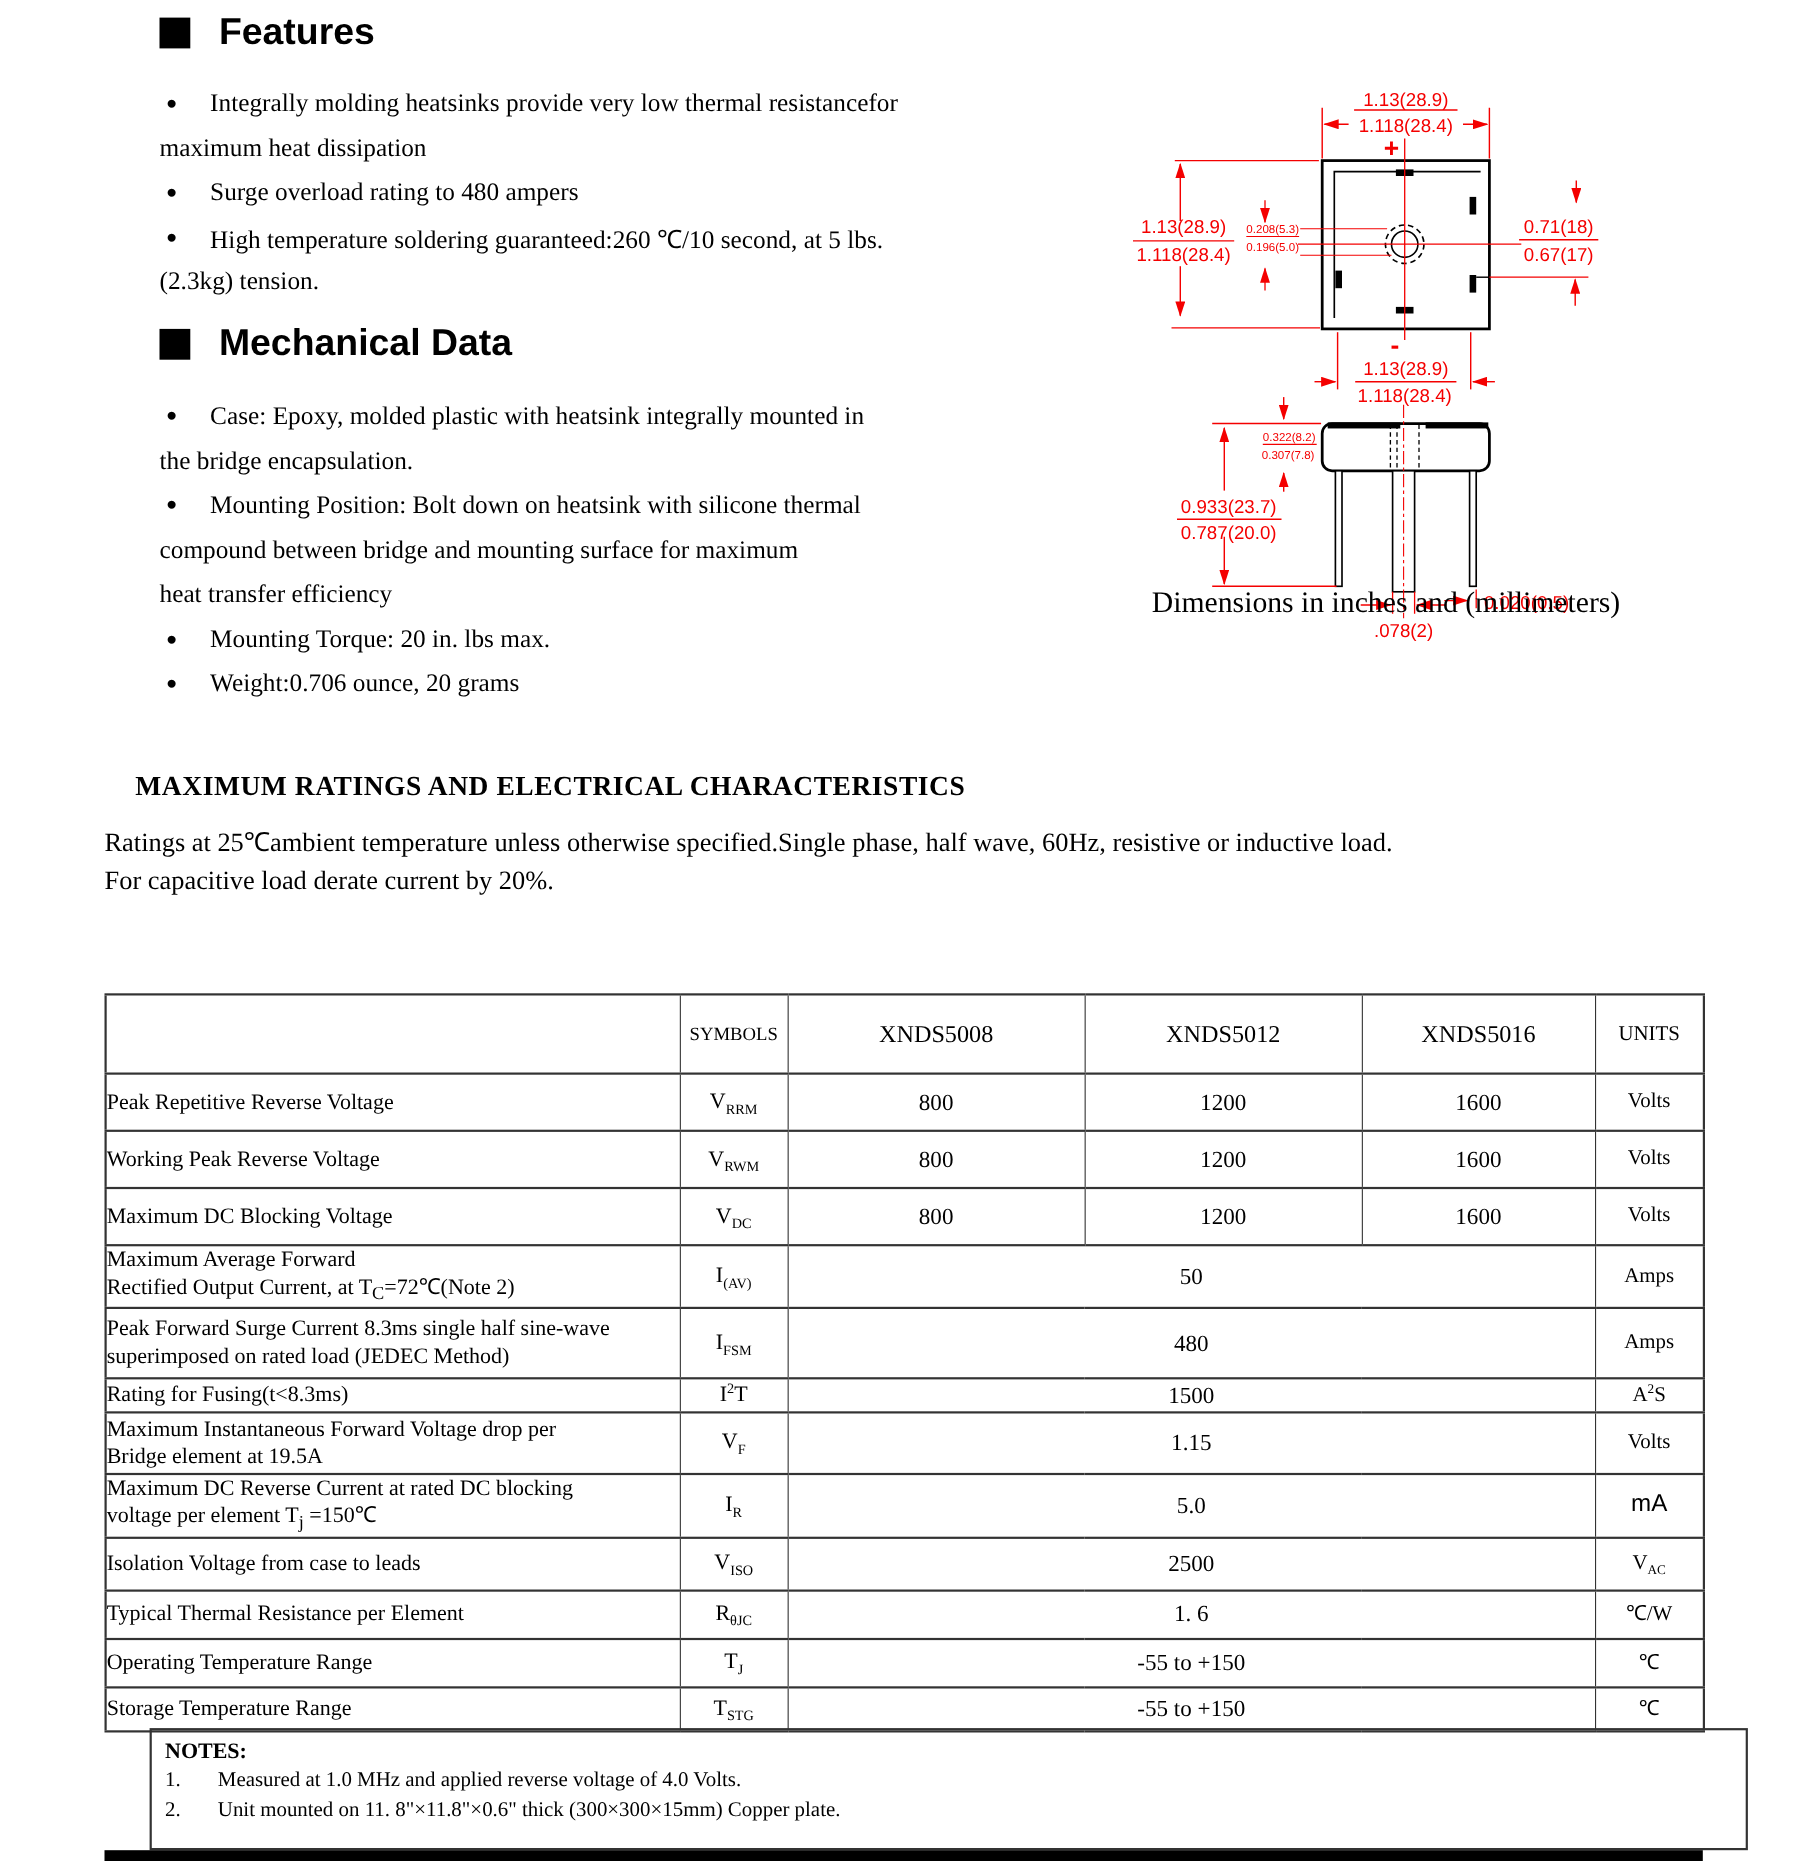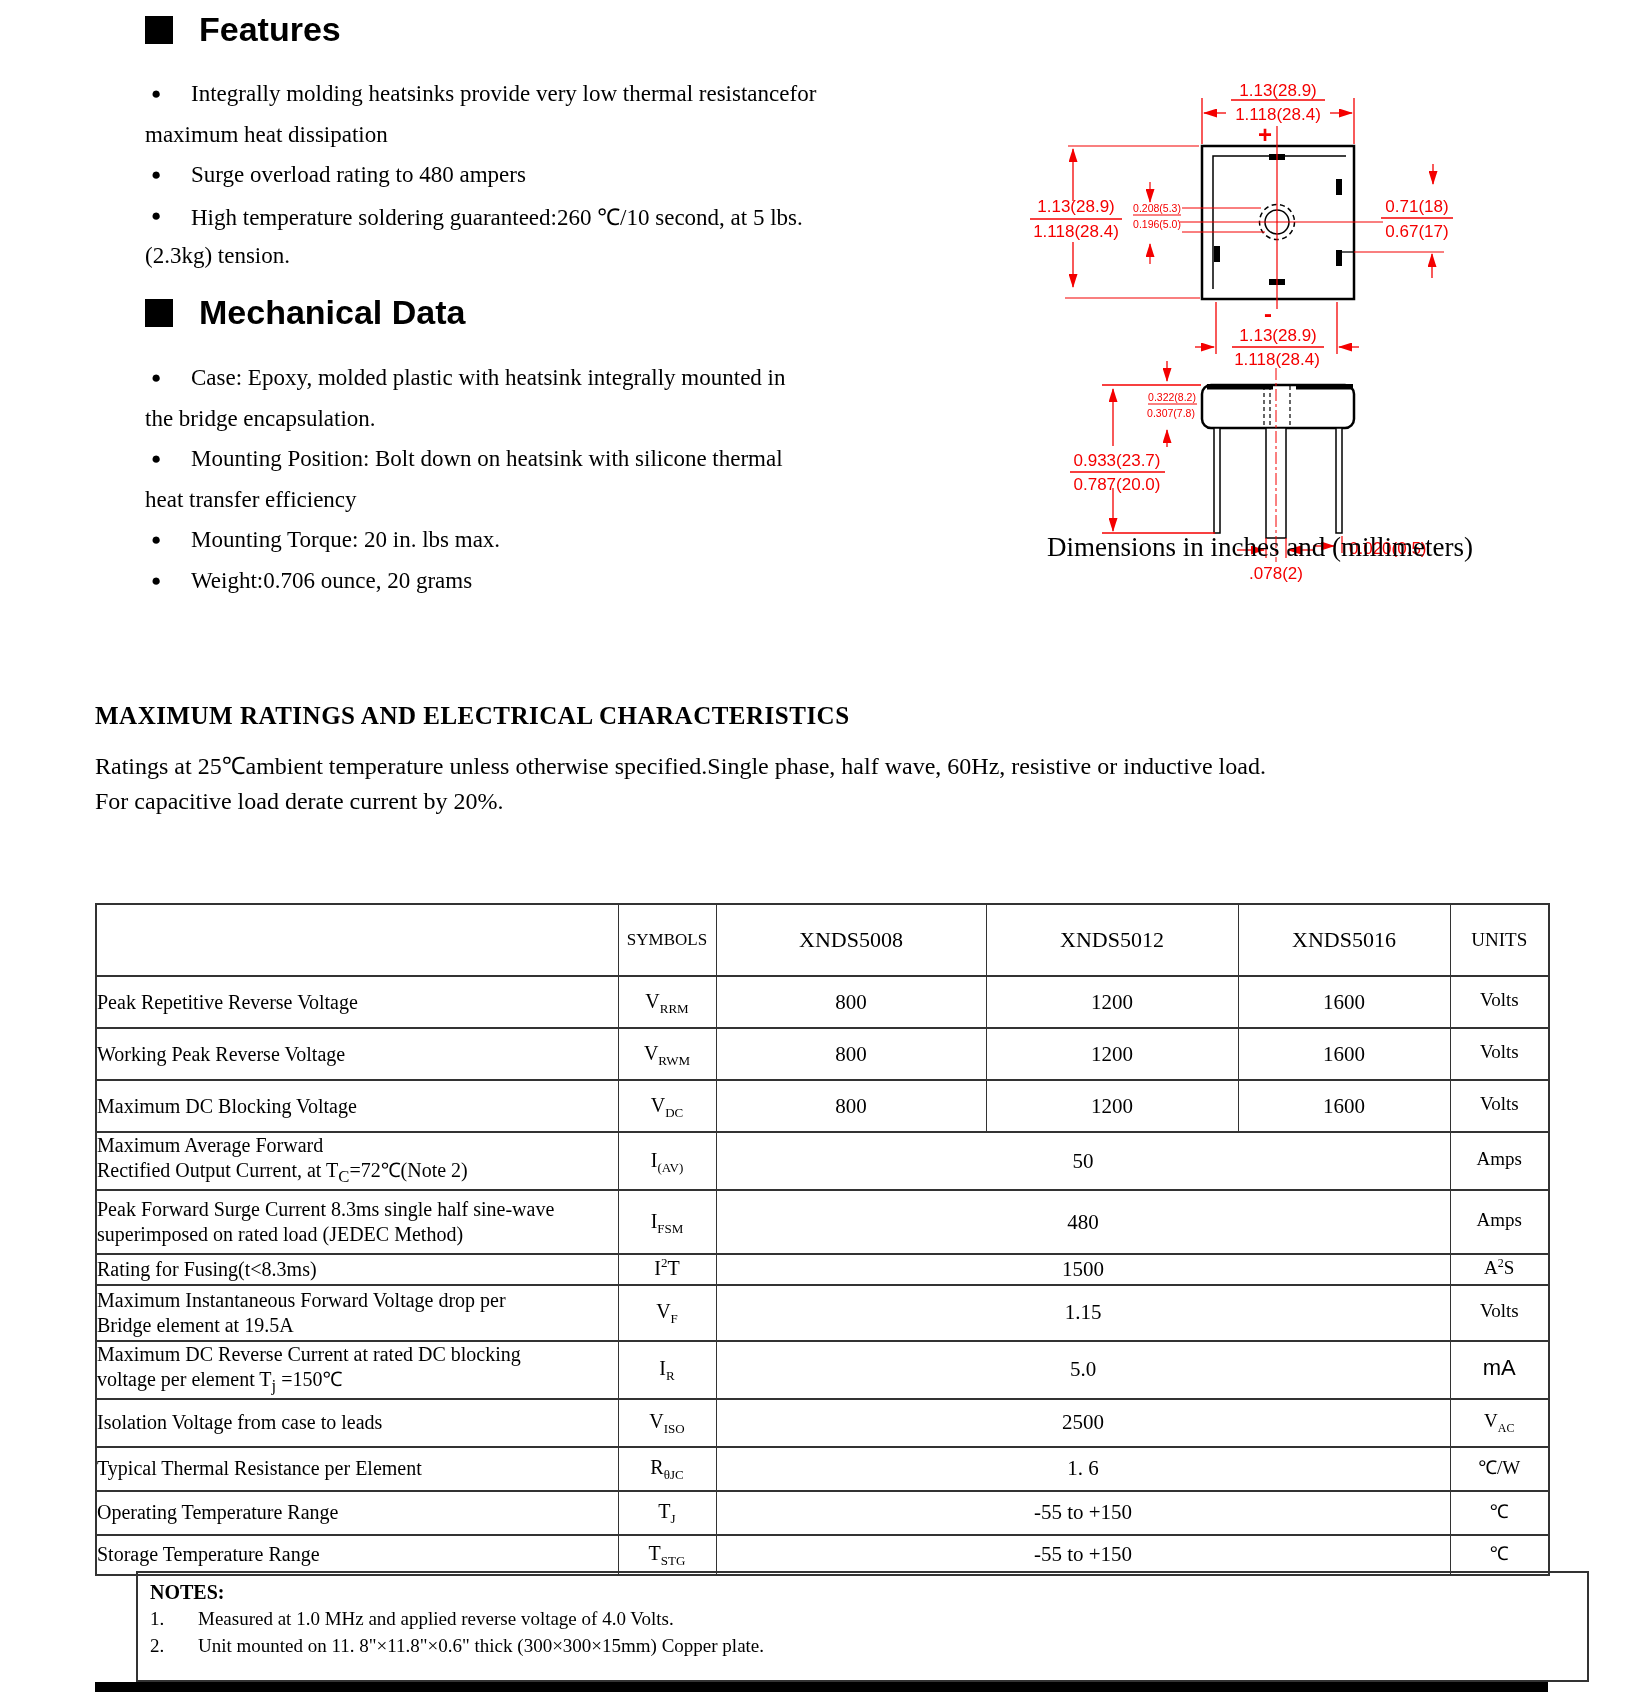--- a/index.html
+++ b/index.html
@@ -8,21 +8,21 @@
   .abs{position:absolute;}
   
   .sec-head{display:flex;align-items:center;gap:26px;font-family:"Liberation Sans",sans-serif;
             font-weight:bold;font-size:34px;}
   .sq{width:28px;height:28px;background:#000;}
   
   .blines{width:790px;font-size:23px;}
   .line{height:40.5px;display:flex;align-items:center;}
   .dot{width:40px;font-size:17px;padding-left:6px;}
   
-  .rat-head{font-size:25px;font-weight:bold;letter-spacing:0.5px;}
+  .rat-head{font-size:25px;font-weight:bold;letter-spacing:0.5px;margin-left:28px;}
   .rat-line{font-size:24px;}
   
   table.spec{border-collapse:collapse;table-layout:fixed;width:1453px;border:2px solid #333;}
   table.spec td,table.spec th{border-left:1px solid #333;border-right:1px solid #333;
        border-top:2px solid #333;border-bottom:2px solid #333;
        font-weight:normal;padding:0;vertical-align:middle;overflow:hidden;}
   .c-param{text-align:left;font-size:20px;padding-left:14px;margin-top:32px;}
   .c-param .p1,.c-param .p2{line-height:25px;}
   .p-tight{padding-left:6px;}
   .c-sym{text-align:center;font-size:20px;}
@@ -89,20 +89,23 @@
         <span>Case: Epoxy, molded plastic with heatsink integrally mounted in</span>
       </div>
     <div class="line">
         <span>the bridge encapsulation.</span>
       </div>
     <div class="line">
         <span class="dot">●</span>
         <span>Mounting Position: Bolt down on heatsink with silicone thermal</span>
       </div>
     <div class="line">
+        <span>compound between bridge and mounting surface for maximum</span>
+      </div>
+    <div class="line">
         <span>heat transfer efficiency</span>
       </div>
     <div class="line">
         <span class="dot">●</span>
         <span>Mounting Torque: 20 in. lbs max.</span>
       </div>
     <div class="line">
         <span class="dot">●</span>
         <span>Weight:0.706 ounce, 20 grams</span>
       </div>

